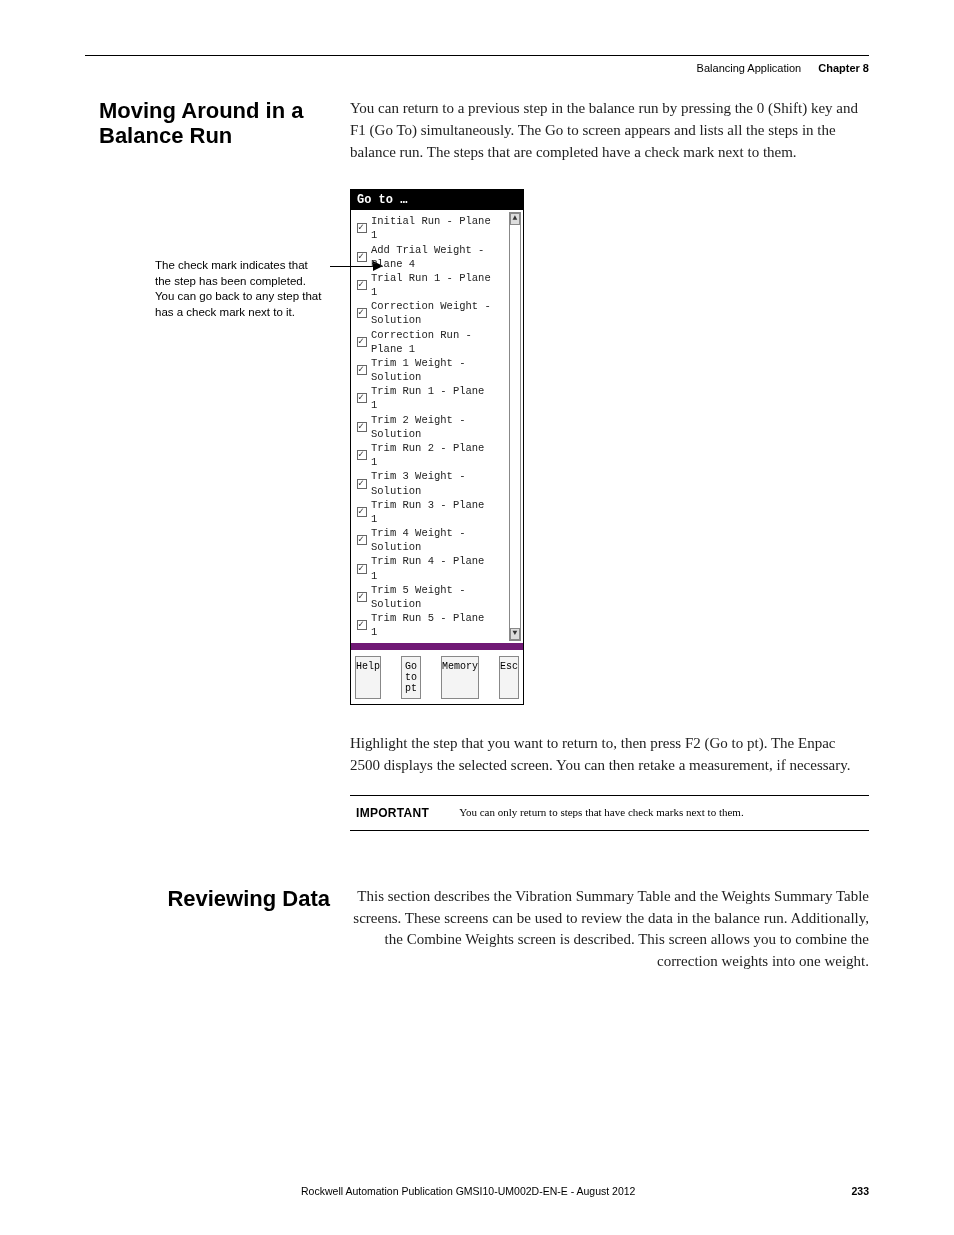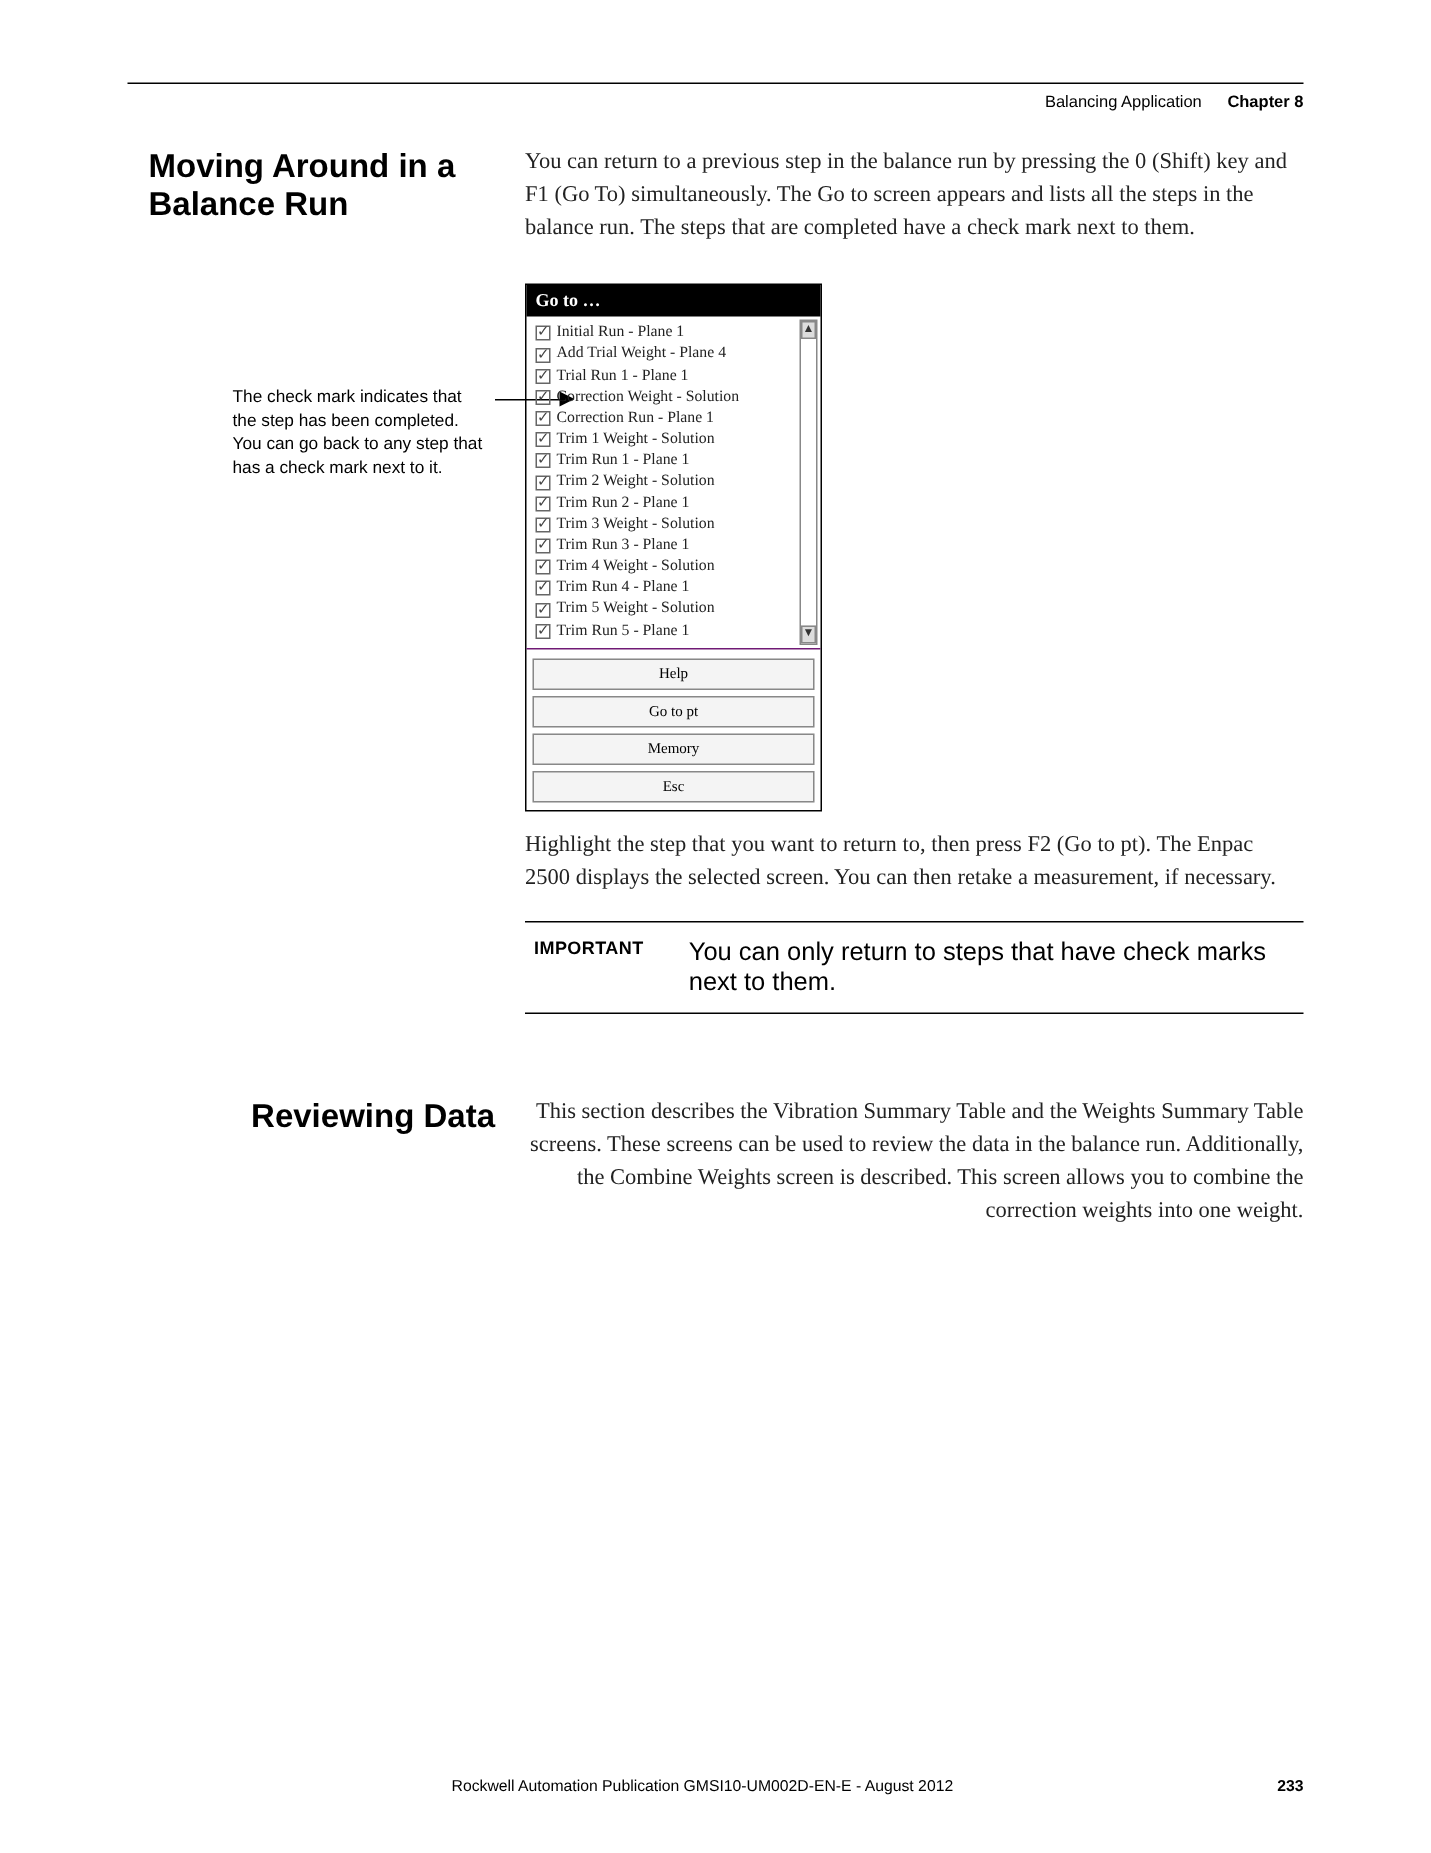--- a/index.html
+++ b/index.html
@@ -72,26 +72,26 @@
     position: absolute;
     top: 86px;
     left: 288px;
     width: 0; height: 0;
     border-top: 5px solid transparent;
     border-bottom: 5px solid transparent;
     border-left: 10px solid #000;
   }
 
   .device-screen {
-    width: 198px;
+    width: 174px;
     border: 1.5px solid #000;
     background: #fff;
-    font-family: Liberation Serif, serif;
+    font-family: Liberation Mono, monospace;
     margin-top: 14px;
-    margin-bottom: 12px;
+    margin-bottom: 28px;
   }
   .device-titlebar {
     background: #000;
     color: #fff;
     font-weight: bold;
     font-size: 12px;
     padding: 3px 6px;
   }
   .device-body {
     position: relative;
@@ -138,24 +138,23 @@
   .chk::after {
     content: "✓";
     position: absolute;
     top: -3px; left: 0;
     font-size: 10px;
     color: #444;
   }
 
   .device-buttons {
     display: flex;
-    gap: 4px;
+    gap: 20px;
     padding: 6px 4px 5px 4px;
-    border-top: 1px solid #701a75;
-    flex-direction: column;
+    border-top: 7px solid #701a75;
   }
   .dbtn {
     flex: 1;
     border: 1px solid #888;
     background: #f4f4f4;
     font-size: 10px;
     text-align: center;
     padding: 4px 0;
   }
 
@@ -167,21 +166,22 @@
     gap: 30px;
     margin-top: 18px;
     font-family: Arial, Helvetica, sans-serif;
   }
   .important-label {
     font-weight: bold;
     font-size: 12px;
     letter-spacing: 0.3px;
   }
   .important-text {
-    font-size: 17px;
+    font-size: 11px;
+    font-family: Liberation Serif, serif;
   }
 
   .footer {
     position: absolute;
     bottom: 38px;
     left: 85px;
     right: 85px;
     display: flex;
     justify-content: space-between;
     font-family: Arial, Helvetica, sans-serif;

